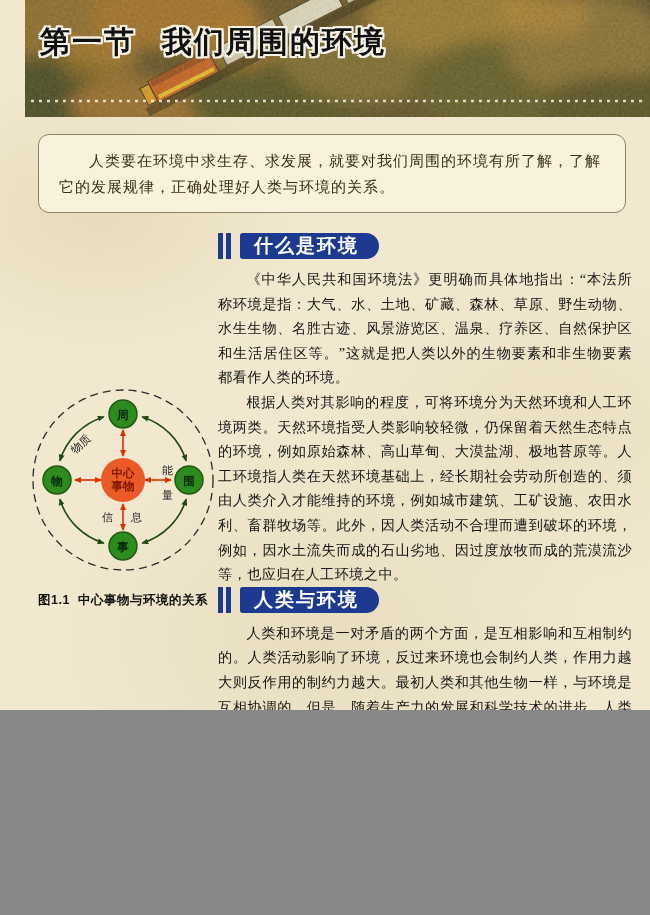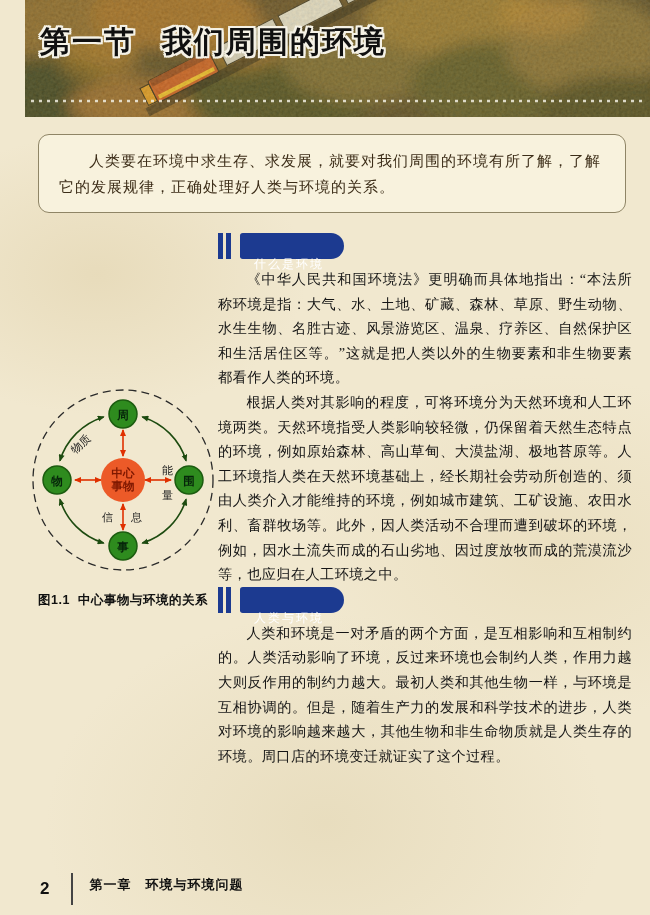--- a/index.html
+++ b/index.html
@@ -1,18 +1,18 @@
 <!DOCTYPE html>
 <html><head>
 <meta charset="utf-8">
 <style>
   * { margin:0; padding:0; box-sizing:border-box; }
   body { background:#888; font-family:"Liberation Serif", serif; }
   .page {
-    position:relative; width:650px; height:915px; overflow:hidden;
+    position:relative; width:650px; height:710px; overflow:hidden;
     background-color:#f1e8cf;
     background-image:
       radial-gradient(ellipse 300px 200px at 15% 30%, rgba(214,196,150,.35), rgba(214,196,150,0) 70%),
       radial-gradient(ellipse 350px 250px at 85% 60%, rgba(220,204,160,.3), rgba(220,204,160,0) 70%),
       radial-gradient(ellipse 400px 300px at 50% 90%, rgba(205,188,140,.25), rgba(205,188,140,0) 70%);
   }
 
   
   .photo { position:absolute; left:25px; top:0; width:625px; height:117px; }
   .photo svg { display:block; }
@@ -35,22 +35,22 @@
   }
   .intro-box p { text-indent:2em; }
 
   
   .main-col { position:absolute; left:218px; top:233px; width:414px; }
   .sec-header { display:flex; align-items:stretch; height:26px; margin-bottom:8px; }
   .sec-header .bar { width:5px; background:#1c3a90; margin-right:3px; }
   .sec-header .bar.b2 { margin-right:9px; }
   .sec-header .pill {
     background:#1c3a90; color:#fff; border-radius:3px 14px 14px 3px;
-    font-family:"Liberation Sans", sans-serif; font-weight:normal;
-    font-size:12px; line-height:26px; padding:18px 20px 0 14px; letter-spacing:2px;
+    font-family:"Liberation Sans", sans-serif; font-weight:bold;
+    font-size:19px; line-height:26px; padding:0 20px 0 14px; letter-spacing:2px;
   }
   .body-par {
     font-size:14.2px; line-height:24.6px; color:#151515;
     text-align:justify; text-indent:2em; letter-spacing:0.4px;
   }
   .sec2 { margin-top:0; }
 
   
   .figure-block { position:absolute; left:28px; top:380px; width:190px; }
   .figure-caption {

